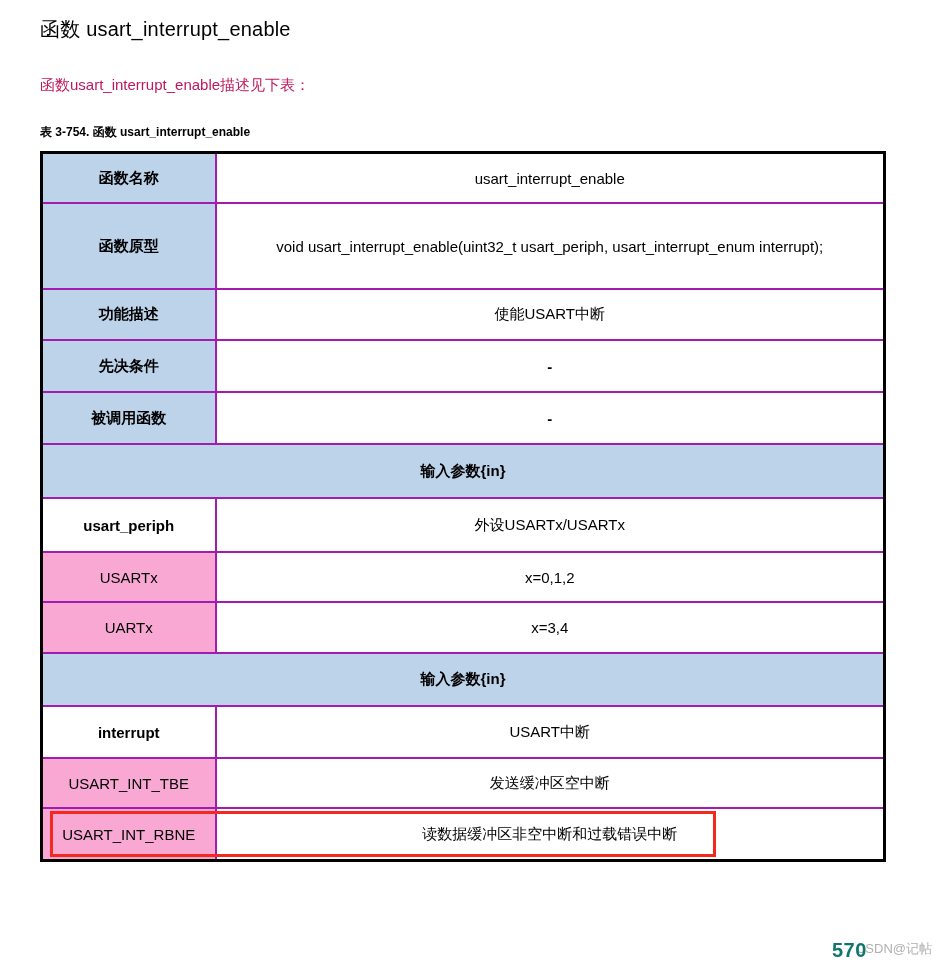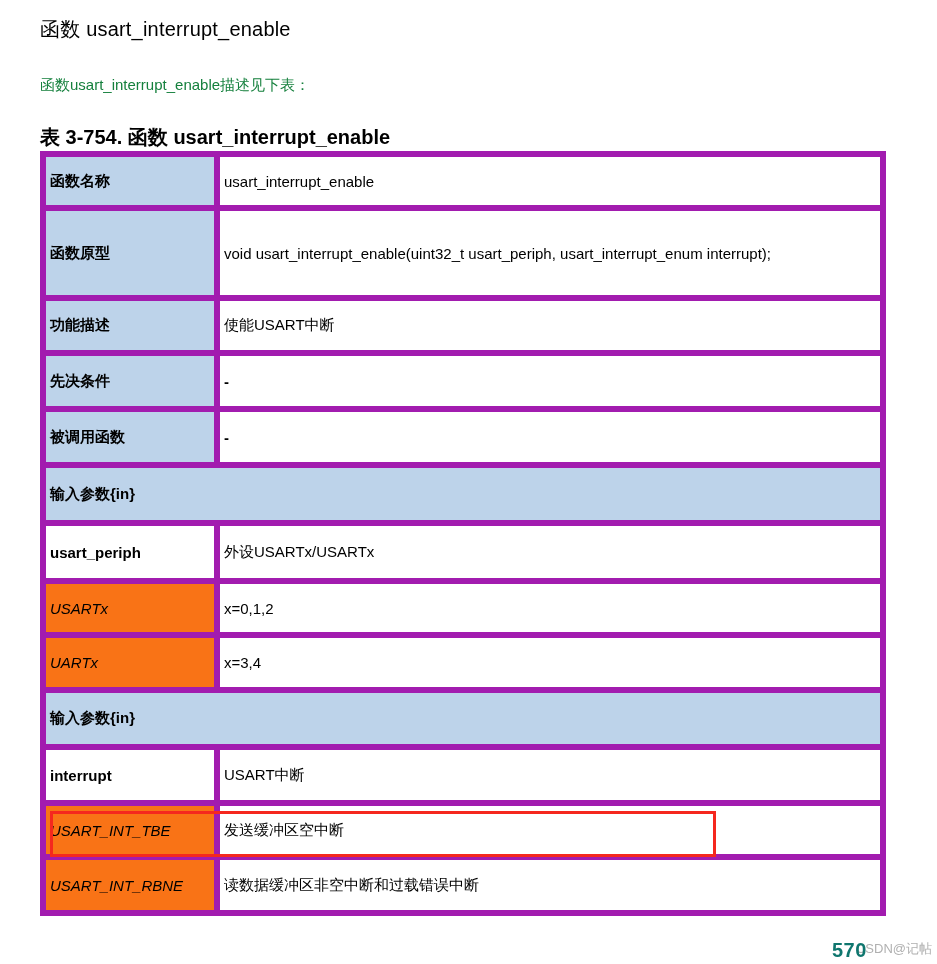--- a/index.html
+++ b/index.html
@@ -22,61 +22,61 @@
     font-size: 20px;
     font-weight: normal;
     margin: 0;
     letter-spacing: 0.2px;
   }
   .intro {
     position: absolute;
     left: 40px;
     top: 76px;
     font-size: 15px;
-    color: #15803d;
+    color: #be185d;
   }
   .caption {
     position: absolute;
     left: 40px;
     top: 124px;
-    font-size: 20px;
+    font-size: 12px;
     font-weight: bold;
   }
   .table-wrap {
     position: absolute;
     left: 40px;
     top: 151px;
     width: 846px;
   }
   table.func-table {
     border-collapse: collapse;
     width: 100%;
     table-layout: fixed;
     border: 3px solid #000;
   }
   table.func-table td {
-    border: 6px solid #a21caf;
+    border: 2px solid #a21caf;
+    text-align: center;
     vertical-align: middle;
     font-size: 15px;
     padding: 0 4px;
     overflow: hidden;
   }
   col.c1 { width: 174px; }
   td.lbl {
     background: var(--accent-blue, #bdd3ea);
     font-weight: bold;
     font-size: 15.5px;
   }
   td.lbl-param {
     background: #fff;
     font-weight: bold;
   }
   td.lbl-enum {
-    background: #f97316;
-    font-style: italic;
+    background: #f9a8d4;
     font-size: 15px;
   }
   td.section {
     background: var(--accent-blue, #bdd3ea);
     font-weight: bold;
     font-size: 16px;
   }
   td.proto {
     padding: 0 56px;
     line-height: 33px;

